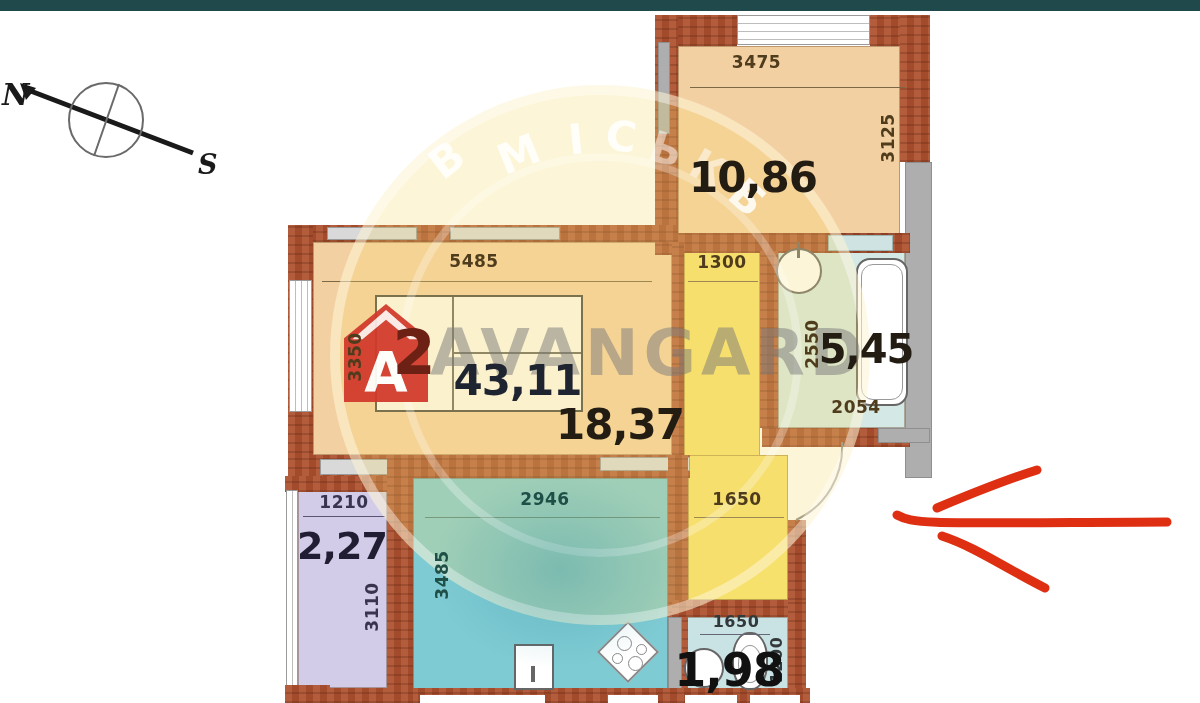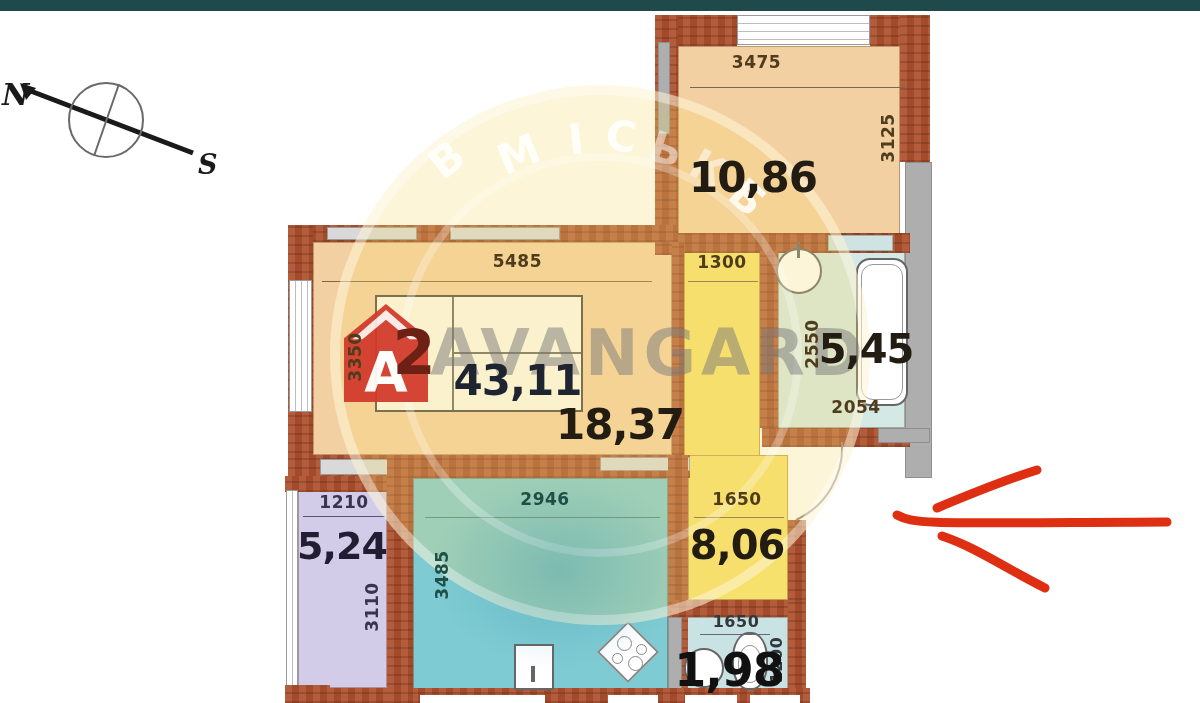--- a/index.html
+++ b/index.html
@@ -140,38 +140,37 @@
   <div class="abs emblem-letter" style="left:427px;top:137px;transform:rotate(-38deg);">В</div>
   <div class="abs emblem-letter" style="left:498px;top:132px;transform:rotate(-22deg);">М</div>
   <div class="abs emblem-letter" style="left:556px;top:117px;transform:rotate(-6deg);">І</div>
   <div class="abs emblem-letter" style="left:601px;top:114px;transform:rotate(7deg);">С</div>
   <div class="abs emblem-letter faint" style="left:646px;top:127px;transform:rotate(18deg);">Ь</div>
   <div class="abs emblem-letter faint" style="left:688px;top:146px;transform:rotate(30deg);">К</div>
   <div class="abs emblem-letter" style="left:727px;top:175px;transform:rotate(43deg);">Б</div>
 
   <div class="abs dim" style="left:704px;top:52px;width:105px;">3475</div>
   <div class="abs dim dimv" style="left:858px;top:128px;width:60px;height:20px;">3125</div>
-  <div class="abs dim" style="left:442px;top:251px;width:100px;text-align:right;">5485</div>
+  <div class="abs dim" style="left:424px;top:251px;width:100px;">5485</div>
   <div class="abs dim dimv" style="left:325px;top:347px;width:60px;height:20px;">3350</div>
   <div class="abs dim" style="left:684px;top:252px;width:76px;">1300</div>
   <div class="abs dim dimv" style="left:782px;top:334px;width:60px;height:20px;">2550</div>
   <div class="abs dim" style="left:816px;top:397px;width:80px;">2054</div>
   <div class="abs dim" style="left:495px;top:489px;width:100px;color:#1f4f46;">2946</div>
   <div class="abs dim dimv" style="left:412px;top:565px;width:60px;height:20px;color:#1f4f46;">3485</div>
   <div class="abs dim" style="left:304px;top:492px;width:80px;color:#39344e;">1210</div>
   <div class="abs dim dimv" style="left:342px;top:597px;width:60px;height:20px;color:#39344e;">3110</div>
   <div class="abs dim" style="left:697px;top:489px;width:80px;">1650</div>
   <div class="abs dim" style="left:698px;top:612px;width:76px;font-size:16px;color:#33383a;">1650</div>
   <div class="abs dim dimv" style="left:746px;top:651px;width:60px;height:18px;font-size:16px;color:#33383a;">1200</div>
 
   <div class="abs area" style="left:673px;top:156px;width:160px;font-size:42px;">10,86</div>
   <div class="abs area" style="left:545px;top:403px;width:150px;font-size:42px;">18,37</div>
   <div class="abs area" style="left:806px;top:328px;width:120px;font-size:40px;">5,45</div>
-  <div class="abs area" style="left:292px;top:527px;width:100px;font-size:38px;color:#211d33;">5,24</div>
-  <div class="abs area" style="left:677px;top:524px;width:120px;font-size:40px;">8,06</div>
+  <div class="abs area" style="left:292px;top:527px;width:100px;font-size:38px;color:#211d33;">2,27</div>
   <div class="abs area" style="left:649px;top:646px;width:160px;font-size:46px;color:#111;">1,98</div>
 
   <div class="abs area" style="left:375px;top:320px;width:77px;font-size:62px;color:#6d2115;">2</div>
   <div class="abs area" style="left:452px;top:359px;width:131px;font-size:42px;color:#1e2430;">43,11</div>
 
   <svg class="abs" style="left:0;top:60px;" width="235" height="130" viewBox="0 0 235 130">
     <line x1="28" y1="30" x2="193" y2="93" stroke="#1a1a1a" stroke-width="5"></line>
     <polygon points="20,23 36,28 26,40" fill="#1a1a1a"></polygon>
     <circle cx="106" cy="60" r="37" stroke="#6a6a6a" stroke-width="2" fill="none"></circle>
     <line x1="119" y1="24" x2="94" y2="96" stroke="#6a6a6a" stroke-width="2"></line>

